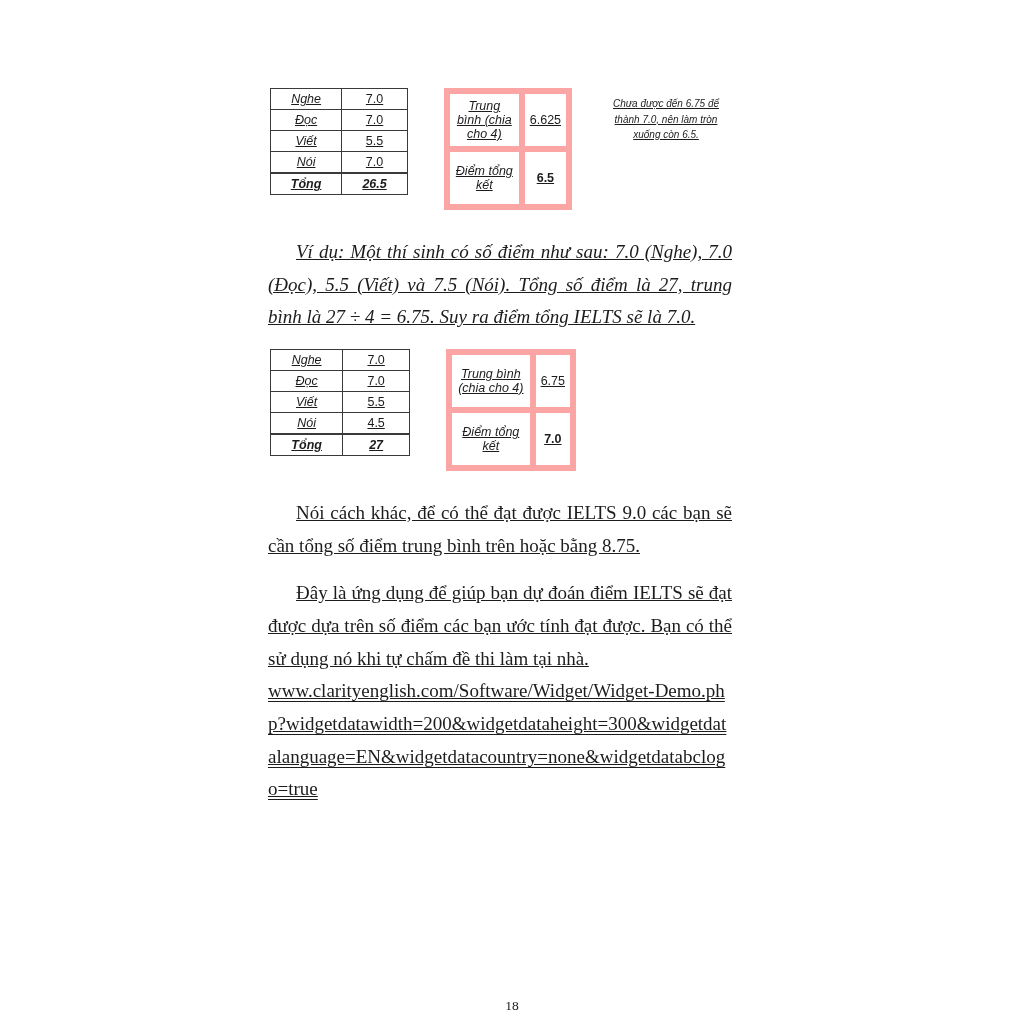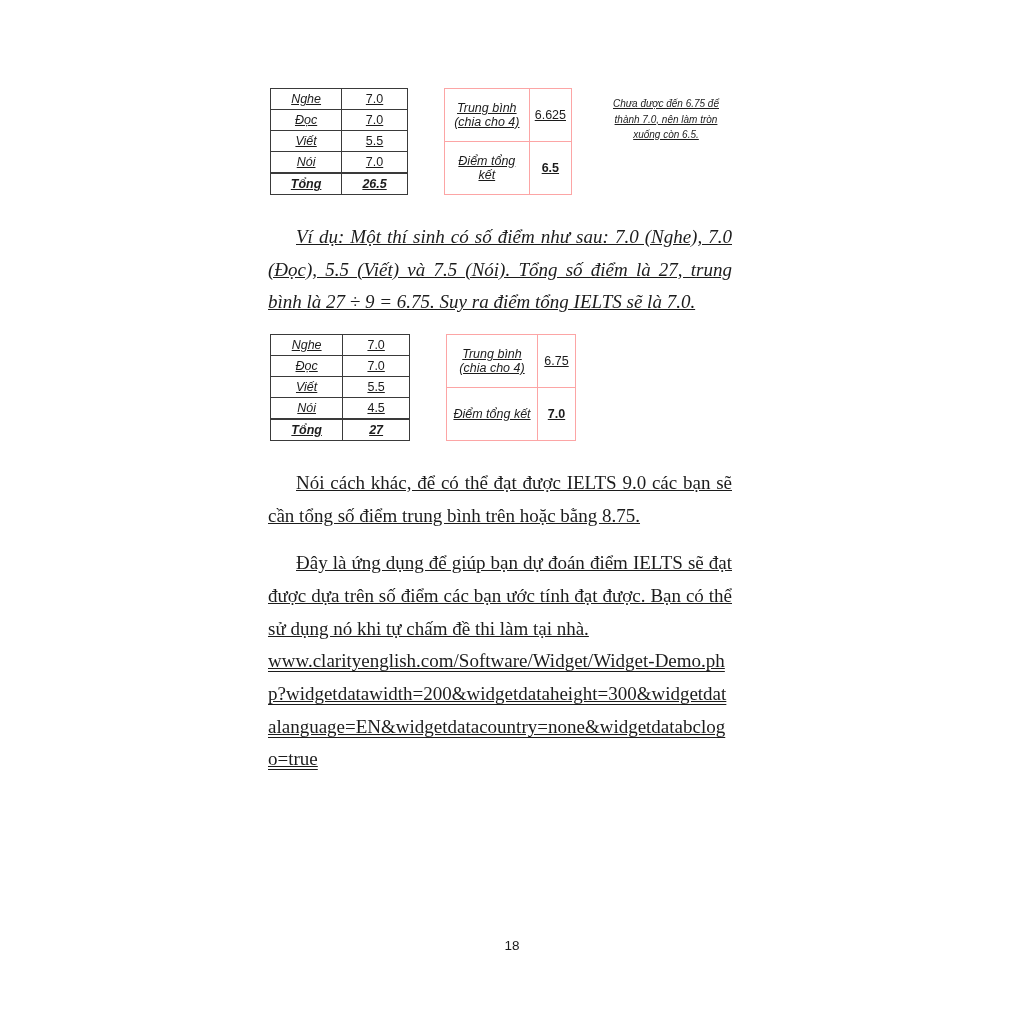--- a/index.html
+++ b/index.html
@@ -41,21 +41,21 @@
   .score-table td.lbl { width: 52%; font-style: italic; }
   .score-table tr.total td { font-weight: bold; font-style: italic; border-top-width: 2px; }
 
   .avg-table {
     margin-left: 36px;
     width: 130px;
     font-family: "Liberation Sans", sans-serif;
     font-size: 12.5px;
   }
   .avg-table td {
-    border: 1px solid #fca5a5;
+    border: 6px solid #fca5a5;
     height: 52px;
     text-align: center;
     padding: 0 5px;
   }
   .avg-table td.lbl { width: 80px; font-style: italic; }
   .avg-table tr.final td.val { font-weight: bold; }
 
   .note {
     margin-left: 28px;
     width: 134px;
@@ -82,24 +82,24 @@
     text-indent: 0;
     text-decoration: underline;
     text-underline-offset: 4px;
     word-break: break-all;
     line-height: 1.72;
   }
 
   .page-number {
     position: absolute;
     left: 0; right: 0;
-    top: 938px;
+    top: 998px;
     text-align: center;
     font-size: 13.5px;
-    font-family: Liberation Sans, sans-serif;
+    font-family: Liberation Serif, serif;
   }
 </style>
 </head>
 <body>
 
 <div class="page">
   <div class="content">
 
     <div class="table-group">
       <table class="score-table">
@@ -137,21 +137,21 @@
           <td class="lbl">Điểm tổng kết</td>
           <td class="val">6.5</td>
         </tr>
       </tbody>
         </table>
 
       <div class="note">Chưa được đến 6.75 để thành 7.0, nên làm tròn xuống còn 6.5.</div>
     </div>
 
 
-    <p class="body-para italic-para">Ví dụ: Một thí sinh có số điểm như sau: 7.0 (Nghe), 7.0 (Đọc), 5.5 (Viết) và 7.5 (Nói). Tổng số điểm là 27, trung bình là 27 ÷ 9 = 6.75. Suy ra điểm tổng IELTS sẽ là 7.0.</p>
+    <p class="body-para italic-para">Ví dụ: Một thí sinh có số điểm như sau: 7.0 (Nghe), 7.0 (Đọc), 5.5 (Viết) và 7.5 (Nói). Tổng số điểm là 27, trung bình là 27 ÷ 4 = 6.75. Suy ra điểm tổng IELTS sẽ là 7.0.</p>
 
     <div class="table-group">
       <table class="score-table">
         <tbody>
             <tr>
           <td class="lbl">Nghe</td>
           <td class="val">7.0</td>
         </tr>
         <tr>
           <td class="lbl">Đọc</td>

